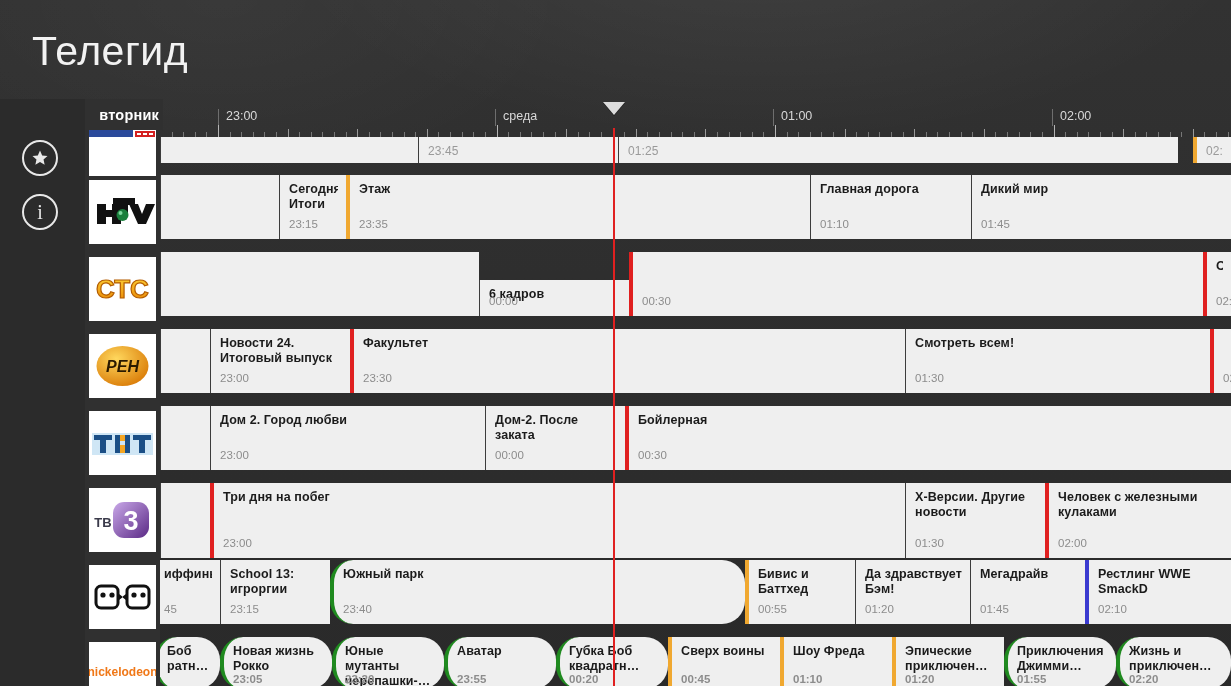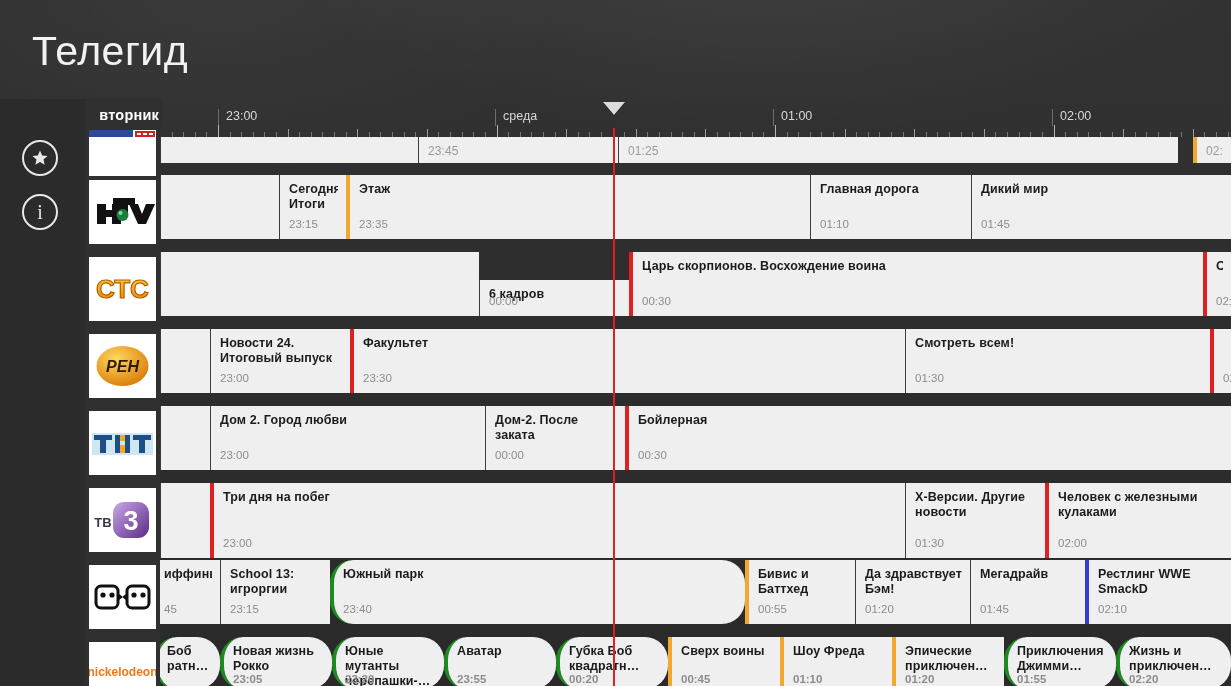--- a/index.html
+++ b/index.html
@@ -390,21 +390,20 @@
       </div>
       <div class="row" style="top: 115px; height: 64px;">
         <div class="prog acc-none" style="left: 0px; width: 319px;">
           <span class="ttl"></span>
         </div>
         <div class="prog acc-none" style="left: 319px; width: 150px; margin-top: 28px;">
           <span class="ttl">6 кадров</span>
           <span class="tm">00:00</span>
         </div>
         <div class="prog acc-red" style="left: 469px; width: 574px;">
-          <span class="ttl">Царь скорпионов. Восхождение воина</span>
           <span class="tm">00:30</span>
         </div>
         <div class="prog acc-red" style="left: 1043px; width: 28px;">
           <span class="ttl">Ох</span>
           <span class="tm">02:</span>
         </div>
       </div>
       <div class="row" style="top: 192px; height: 64px;">
         <div class="prog acc-none" style="left: 0px; width: 50px;">
           <span class="ttl"></span>

